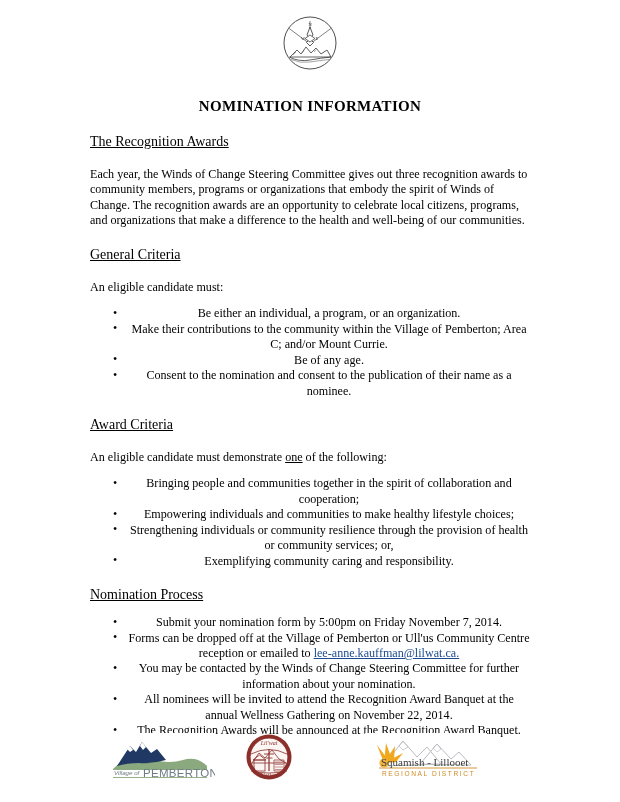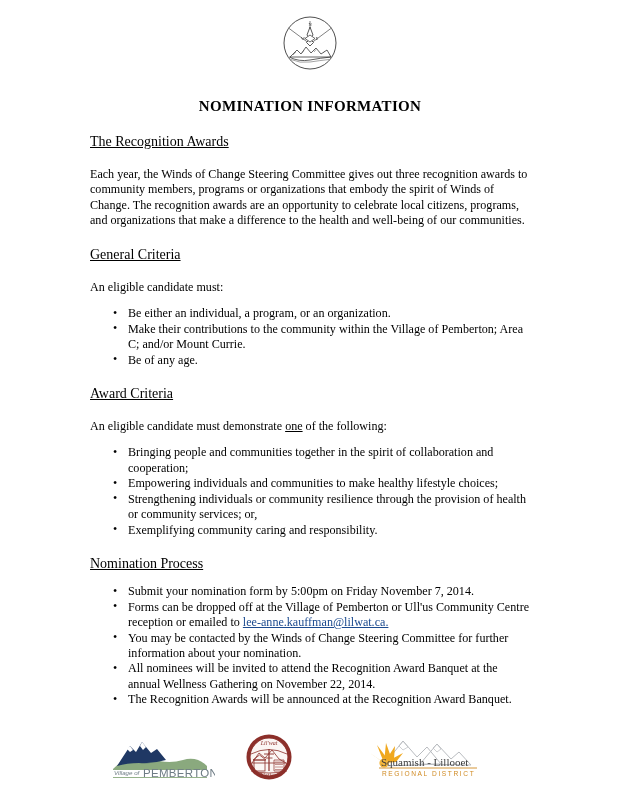--- a/index.html
+++ b/index.html
@@ -71,20 +71,21 @@
   p.lead {
     margin: 16px 0 0 0;
   }
   .gap-before {
     margin-top: 17px;
   }
   ul.bullets {
     list-style: none;
     margin: 11px 0 0 0;
     padding: 0;
+    text-align: center;
   }
   ul.bullets li {
     position: relative;
     padding-left: 38px;
     margin: 0 0 0 0;
     line-height: 1.28;
   }
   ul.bullets li::before {
     content: "\2022";
     position: absolute;
@@ -154,20 +155,21 @@
 
     <div class="section-head"><span>The Recognition Awards</span></div>
     <p class="para">Each year, the Winds of Change Steering Committee gives out three recognition awards to community members, programs or organizations that embody the spirit of Winds of Change.  The recognition awards are an opportunity to celebrate local citizens, programs, and organizations that make a difference to the health and well-being of our communities.</p>
 
     <div class="section-head gap-before"><span>General Criteria</span></div>
     <p class="para">An eligible candidate must:</p>
     <ul class="bullets">
       <li>Be either an individual, a program, or an organization.</li>
       <li>Make their contributions to the community within the Village of Pemberton; Area C; and/or Mount Currie.</li>
       <li>Be of any age.</li>
+      <li>Consent to the nomination and consent to the publication of their name as a nominee.</li>
     </ul>
 
     <div class="section-head gap-before"><span>Award Criteria</span></div>
     <p class="lead"><span>An eligible candidate must demonstrate </span><span class="u">one</span><span> of the following:</span></p>
     <ul class="bullets">
       <li>Bringing people and communities together in the spirit of collaboration and cooperation;</li>
       <li>Empowering individuals and communities to make healthy lifestyle choices;</li>
       <li>Strengthening individuals or community resilience through the provision of health or community services; or,</li>
       <li>Exemplifying community caring and responsibility.</li>
     </ul>

